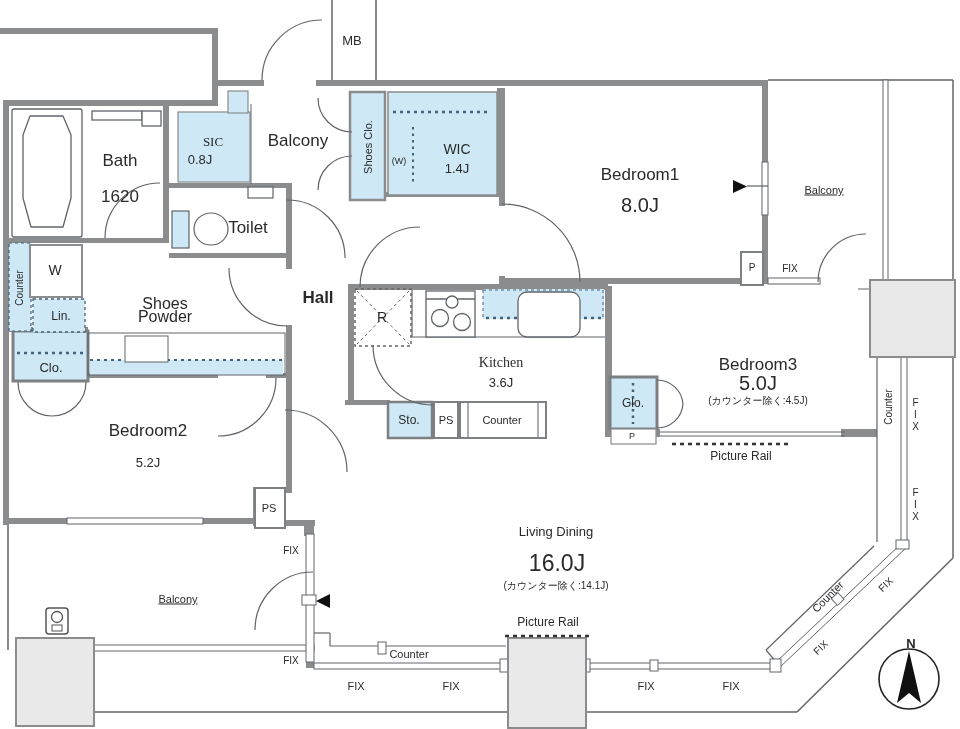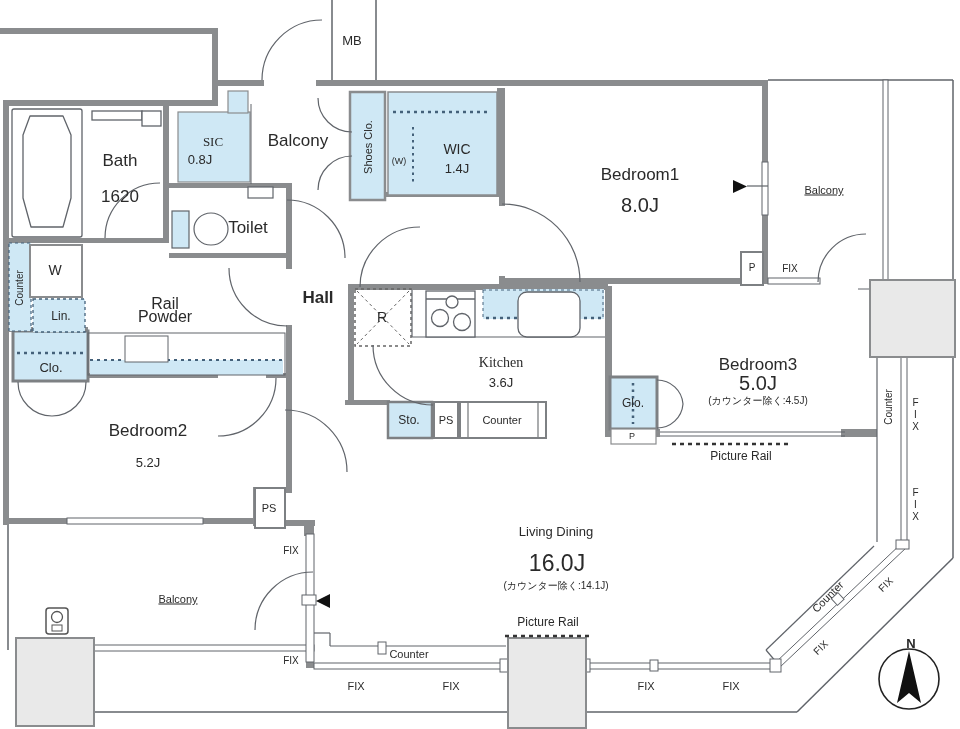--- a/index.html
+++ b/index.html
@@ -245,21 +245,21 @@
 <div class="lbl s14" style="left:457px;top:149px;">WIC</div>
 <div class="lbl s13" style="left:457px;top:168px;">1.4J</div>
 <div class="lbl s9" style="left:399px;top:161px;">(W)</div>
 <div class="lbl s17" style="left:120px;top:160px;">Bath</div>
 <div class="lbl s17" style="left:120px;top:196px;">1620</div>
 <div class="lbl s17" style="left:248px;top:227px;">Toilet</div>
 <div class="lbl s17" style="left:640px;top:174px;">Bedroom1</div>
 <div class="lbl s20" style="left:640px;top:205px;">8.0J</div>
 <div class="lbl s15" style="left:824px;top:190px;">Balcony</div>
 <div class="lbl s16" style="left:165px;top:283px;margin-top:34px;">Powder</div>
-<div class="lbl s16" style="left:165px;top:304px;">Rail</div>
+<div class="lbl s16" style="left:165px;top:304px;">Shoes</div>
 <div class="lbl s17" style="left:318px;top:297px;font-weight:bold;">Hall</div>
 <div class="lbl s14" style="left:55px;top:270px;">W</div>
 <div class="lbl s10 rot90" style="left:20px;top:288px;">Counter</div>
 <div class="lbl s12" style="left:61px;top:316px;">Lin.</div>
 <div class="lbl s13" style="left:51px;top:367px;">Clo.</div>
 <div class="lbl s14" style="left:382px;top:317px;">R</div>
 <div class="lbl s14" style="left:501px;top:363px;font-family:Liberation Serif, serif;">Kitchen</div>
 <div class="lbl s13" style="left:501px;top:382px;">3.6J</div>
 <div class="lbl s17" style="left:758px;top:345px;margin-top:19px;">Bedroom3</div>
 <div class="lbl s20" style="left:758px;top:383px;">5.0J</div>

